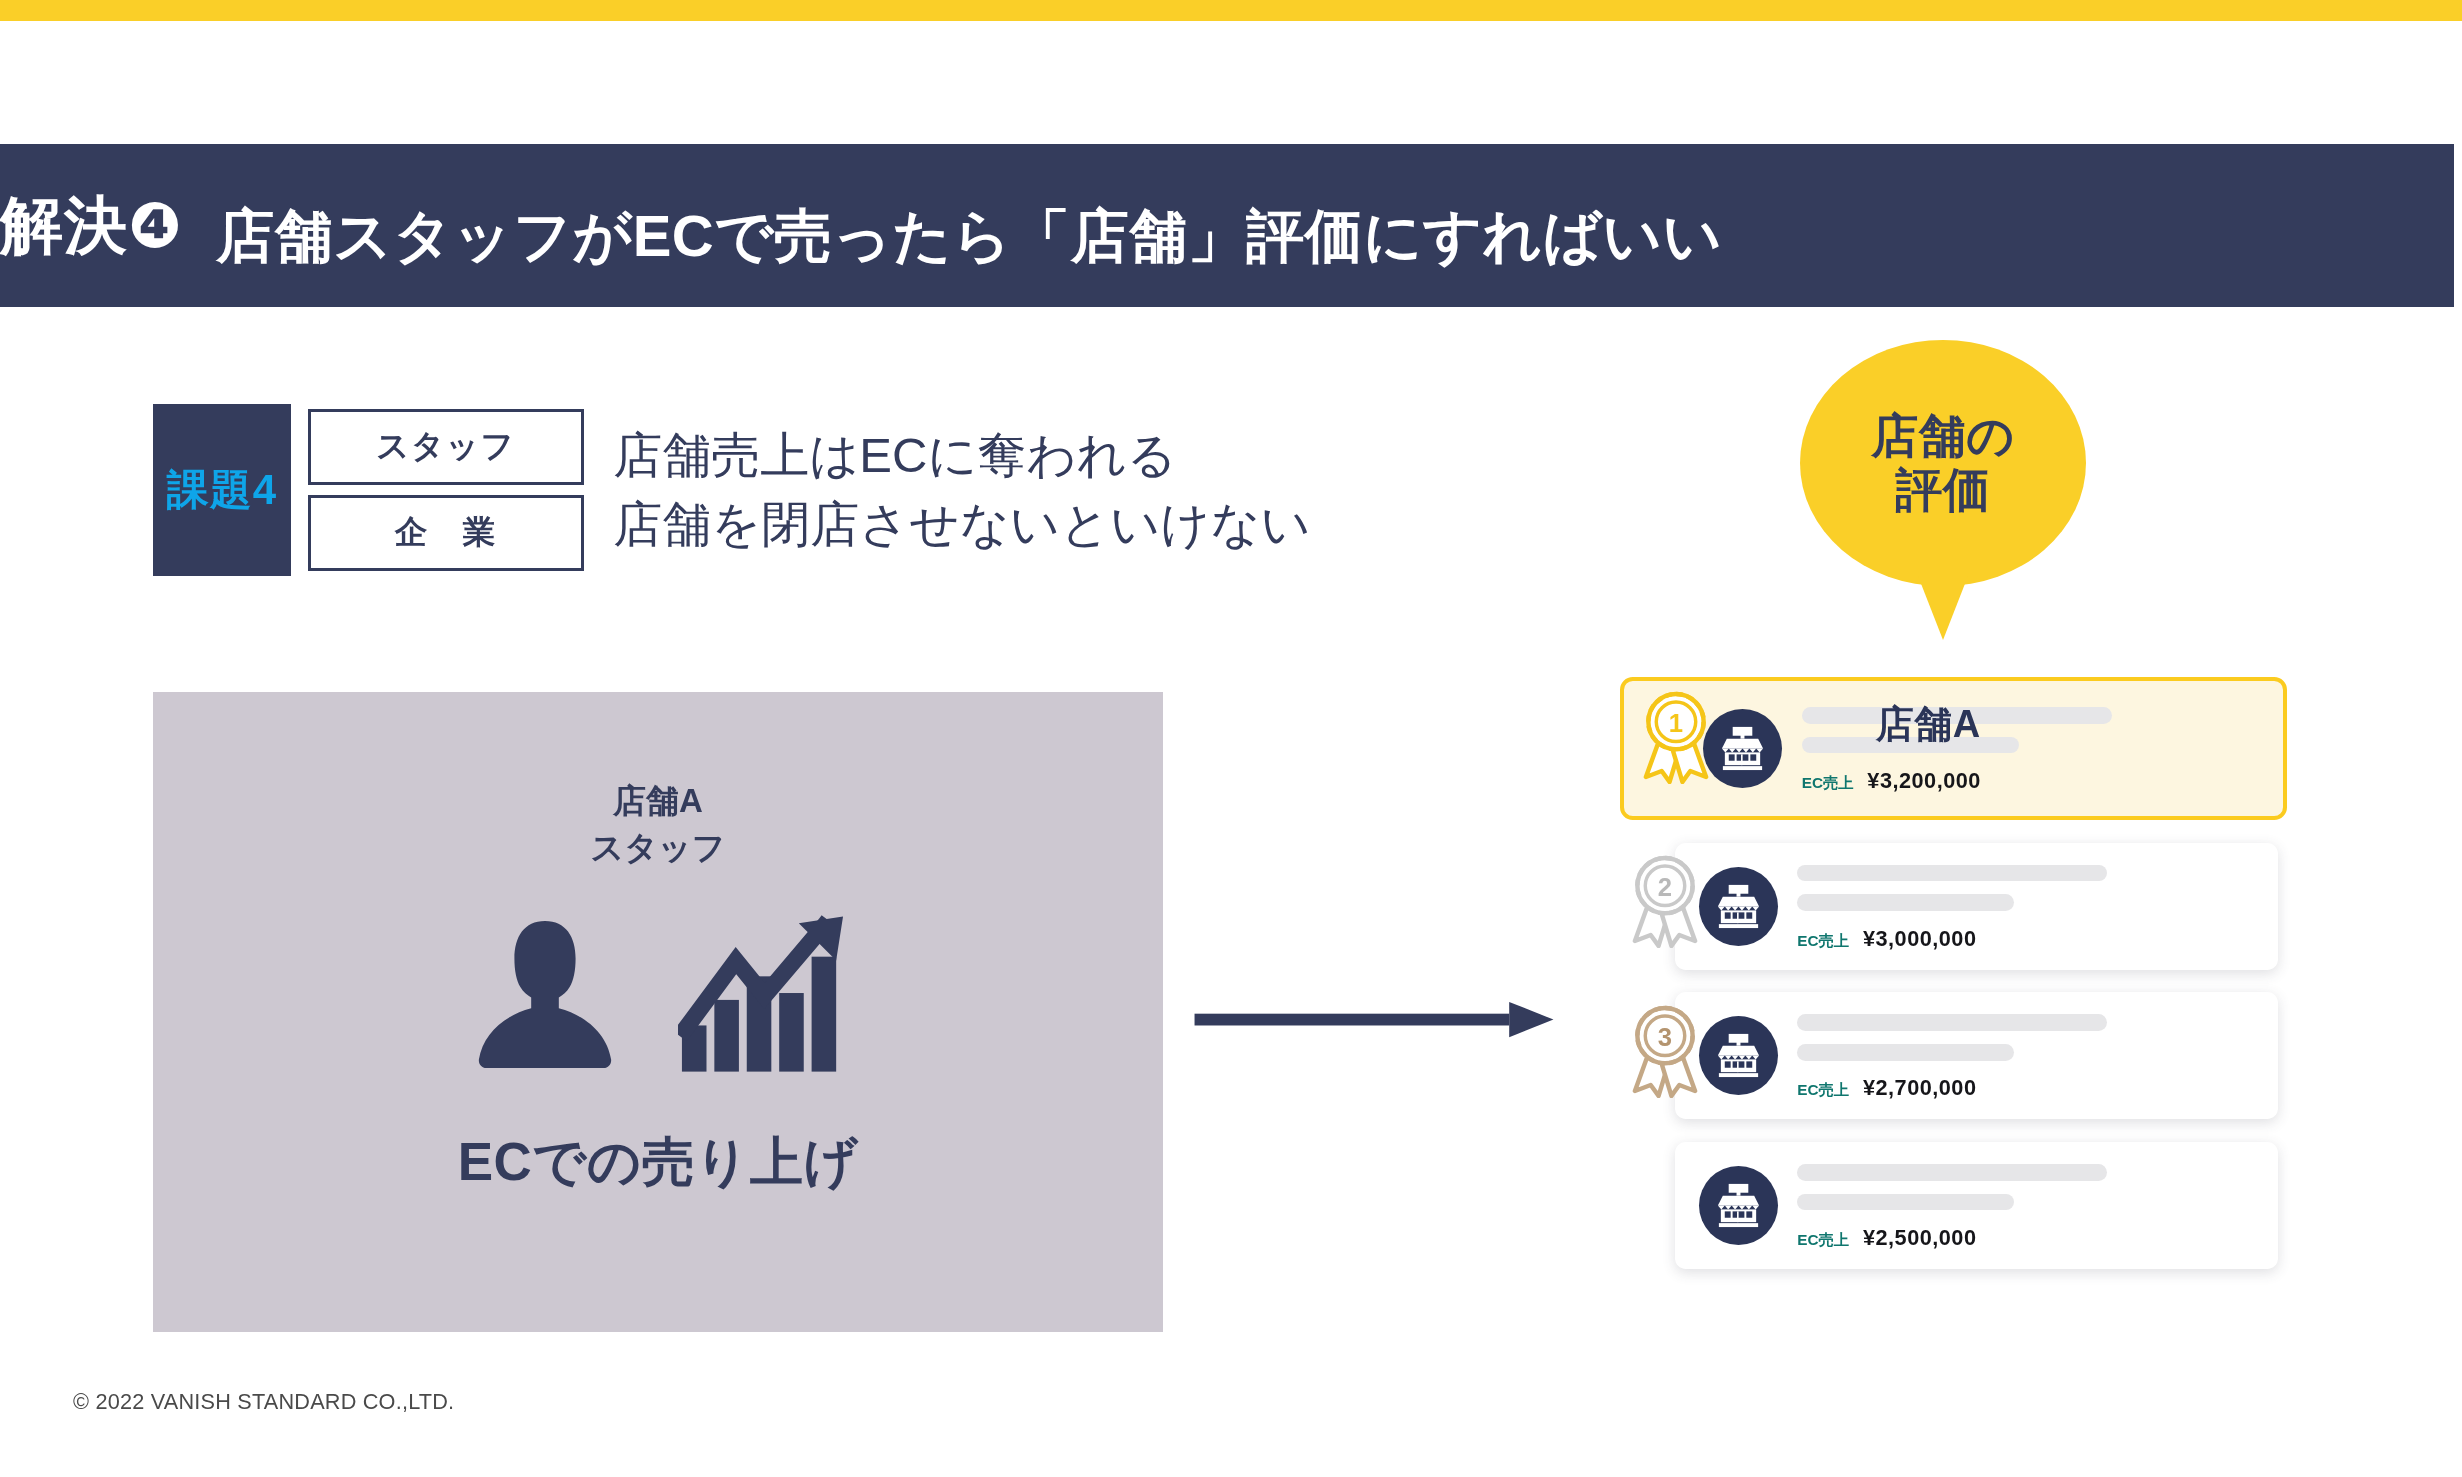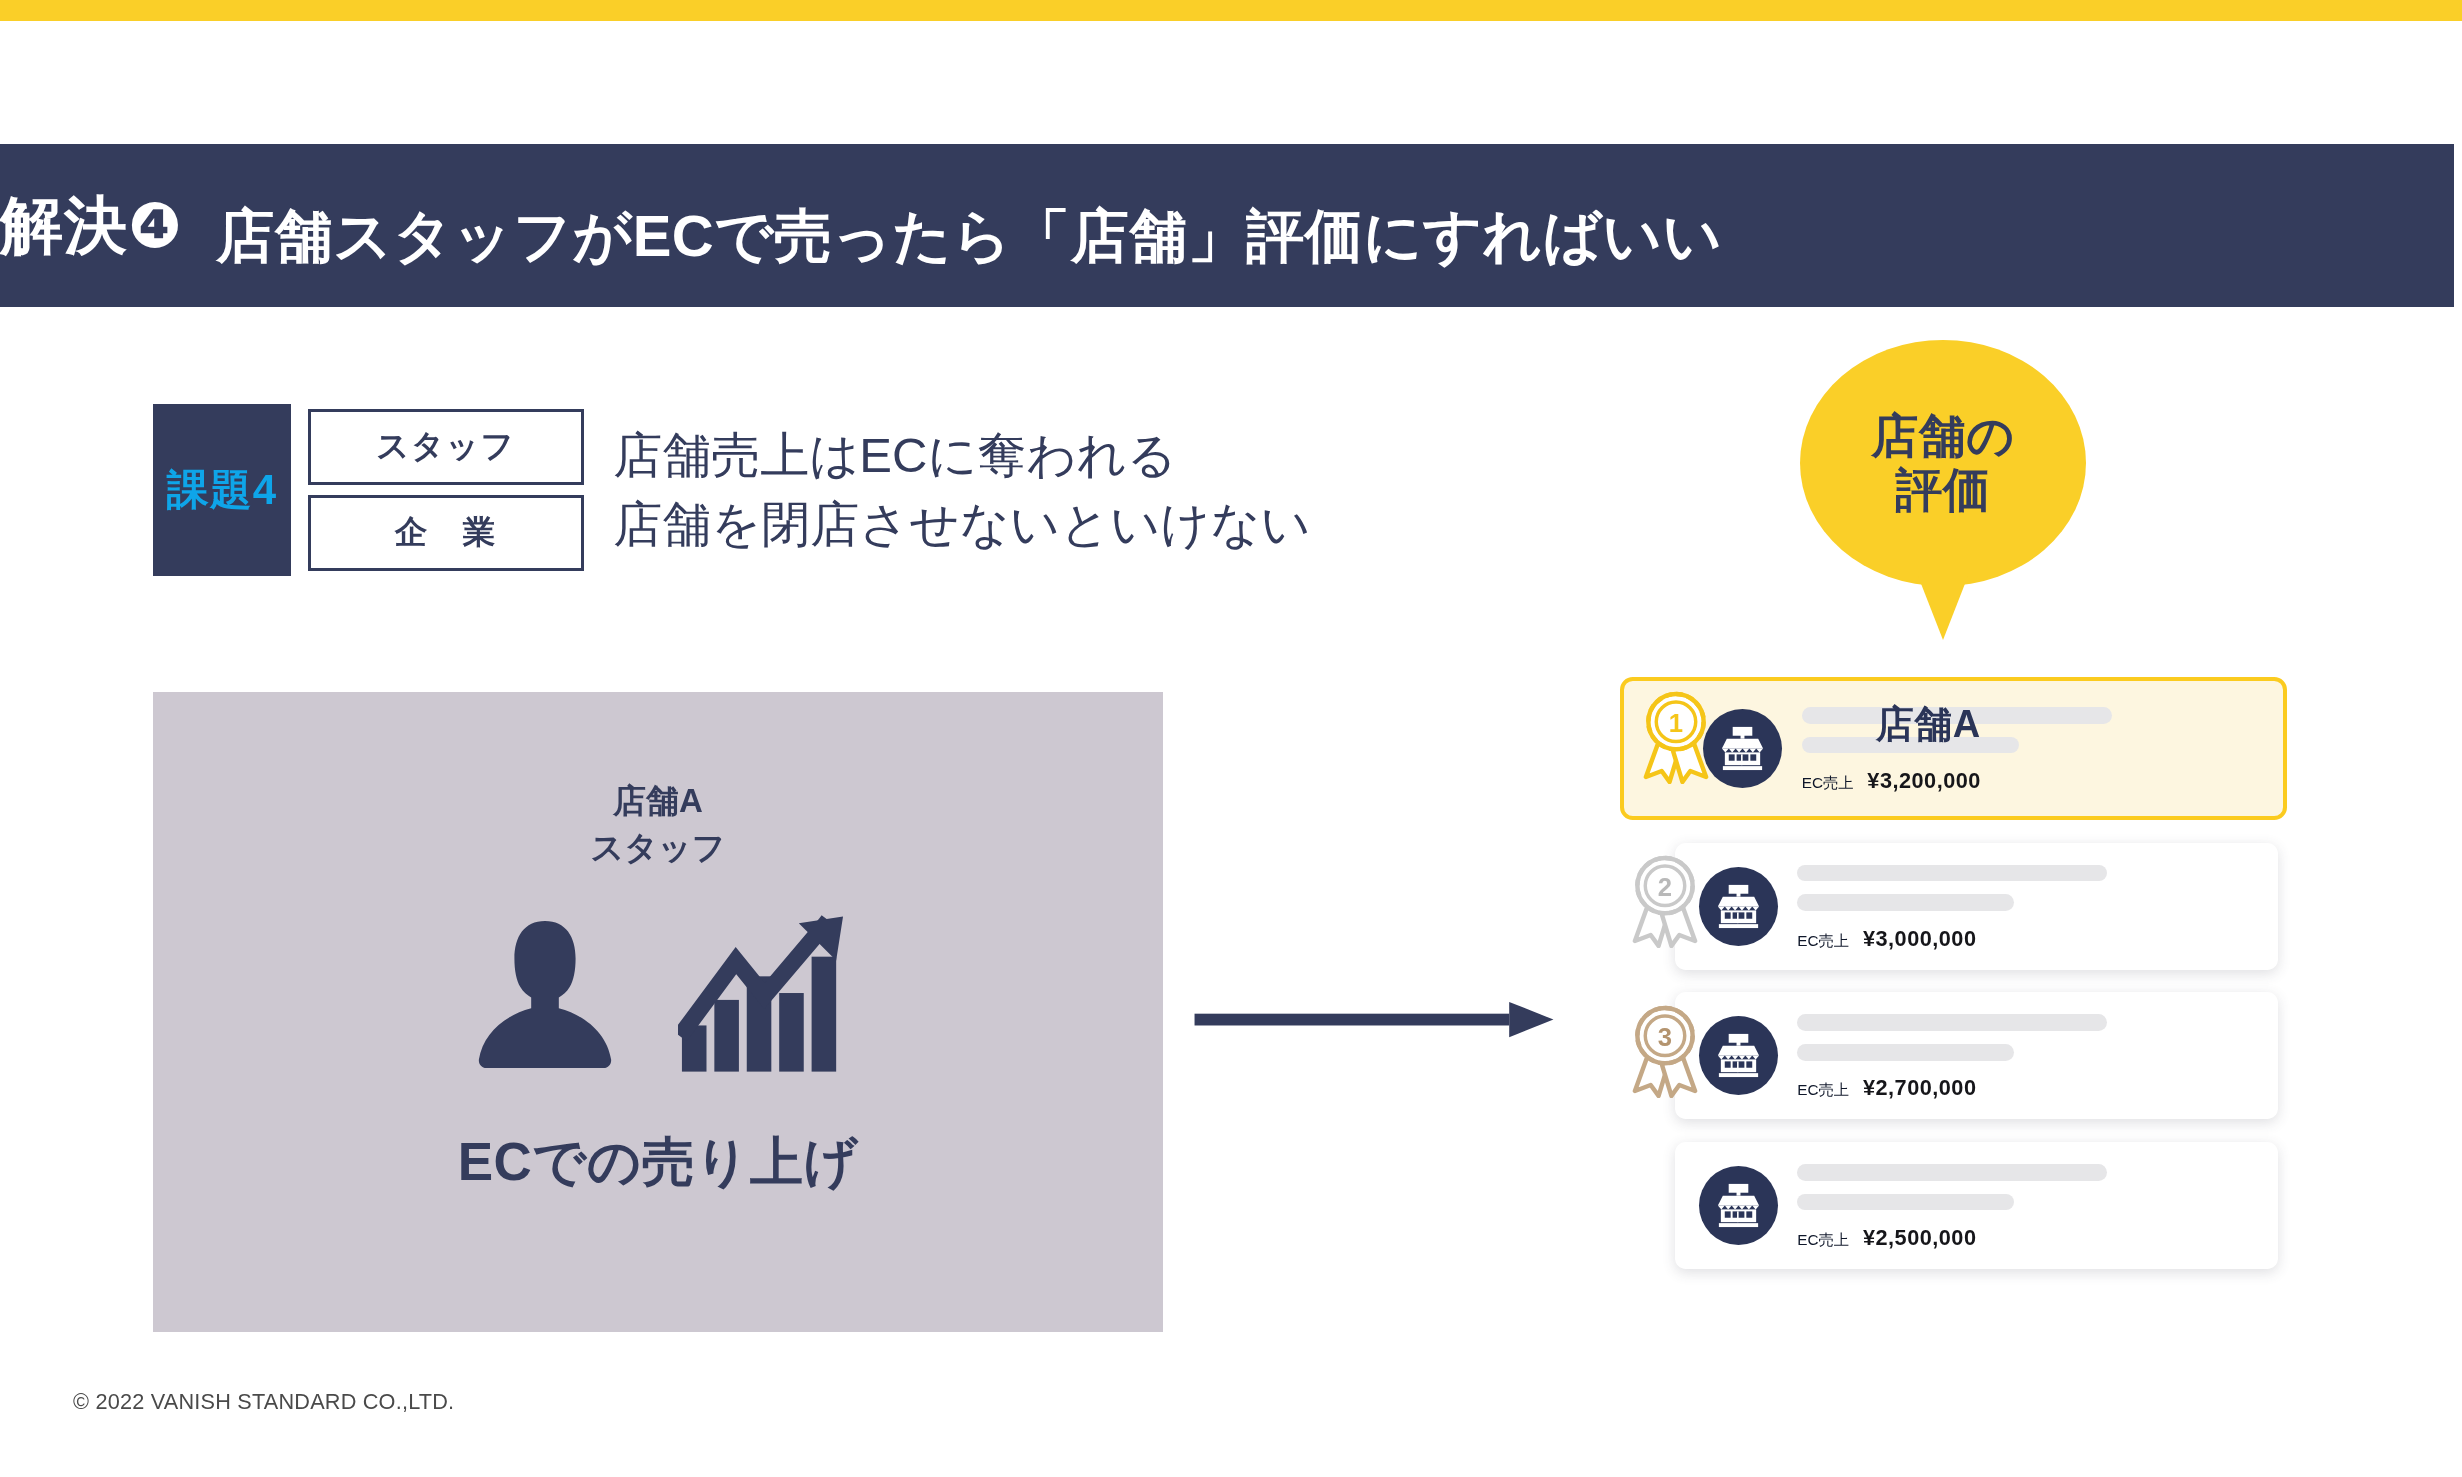--- a/index.html
+++ b/index.html
@@ -246,21 +246,21 @@
     letter-spacing: 0.5px;
   }
   .sales-row {
     position: absolute;
     left: 0; top: 62px;
     display: flex;
     align-items: baseline;
     gap: 13.8px;
     white-space: nowrap;
   }
-  .sales-label { font-size: 15.3px; color: #0f172a; font-weight: 400; }
+  .sales-label { font-size: 15.3px; color: #0f766e; font-weight: 700; }
   .sales-value { font-size: 21.7px; color: #16161a; font-weight: 700; letter-spacing: 0.5px; }
 
   .ribbon {
     position: absolute;
     width: 74px; height: 94px;
     left: -47px; top: 11.8px;
     z-index: 4;
   }
   .rank-card.top .ribbon { left: 14.8px; top: 8.9px; }
 </style>

